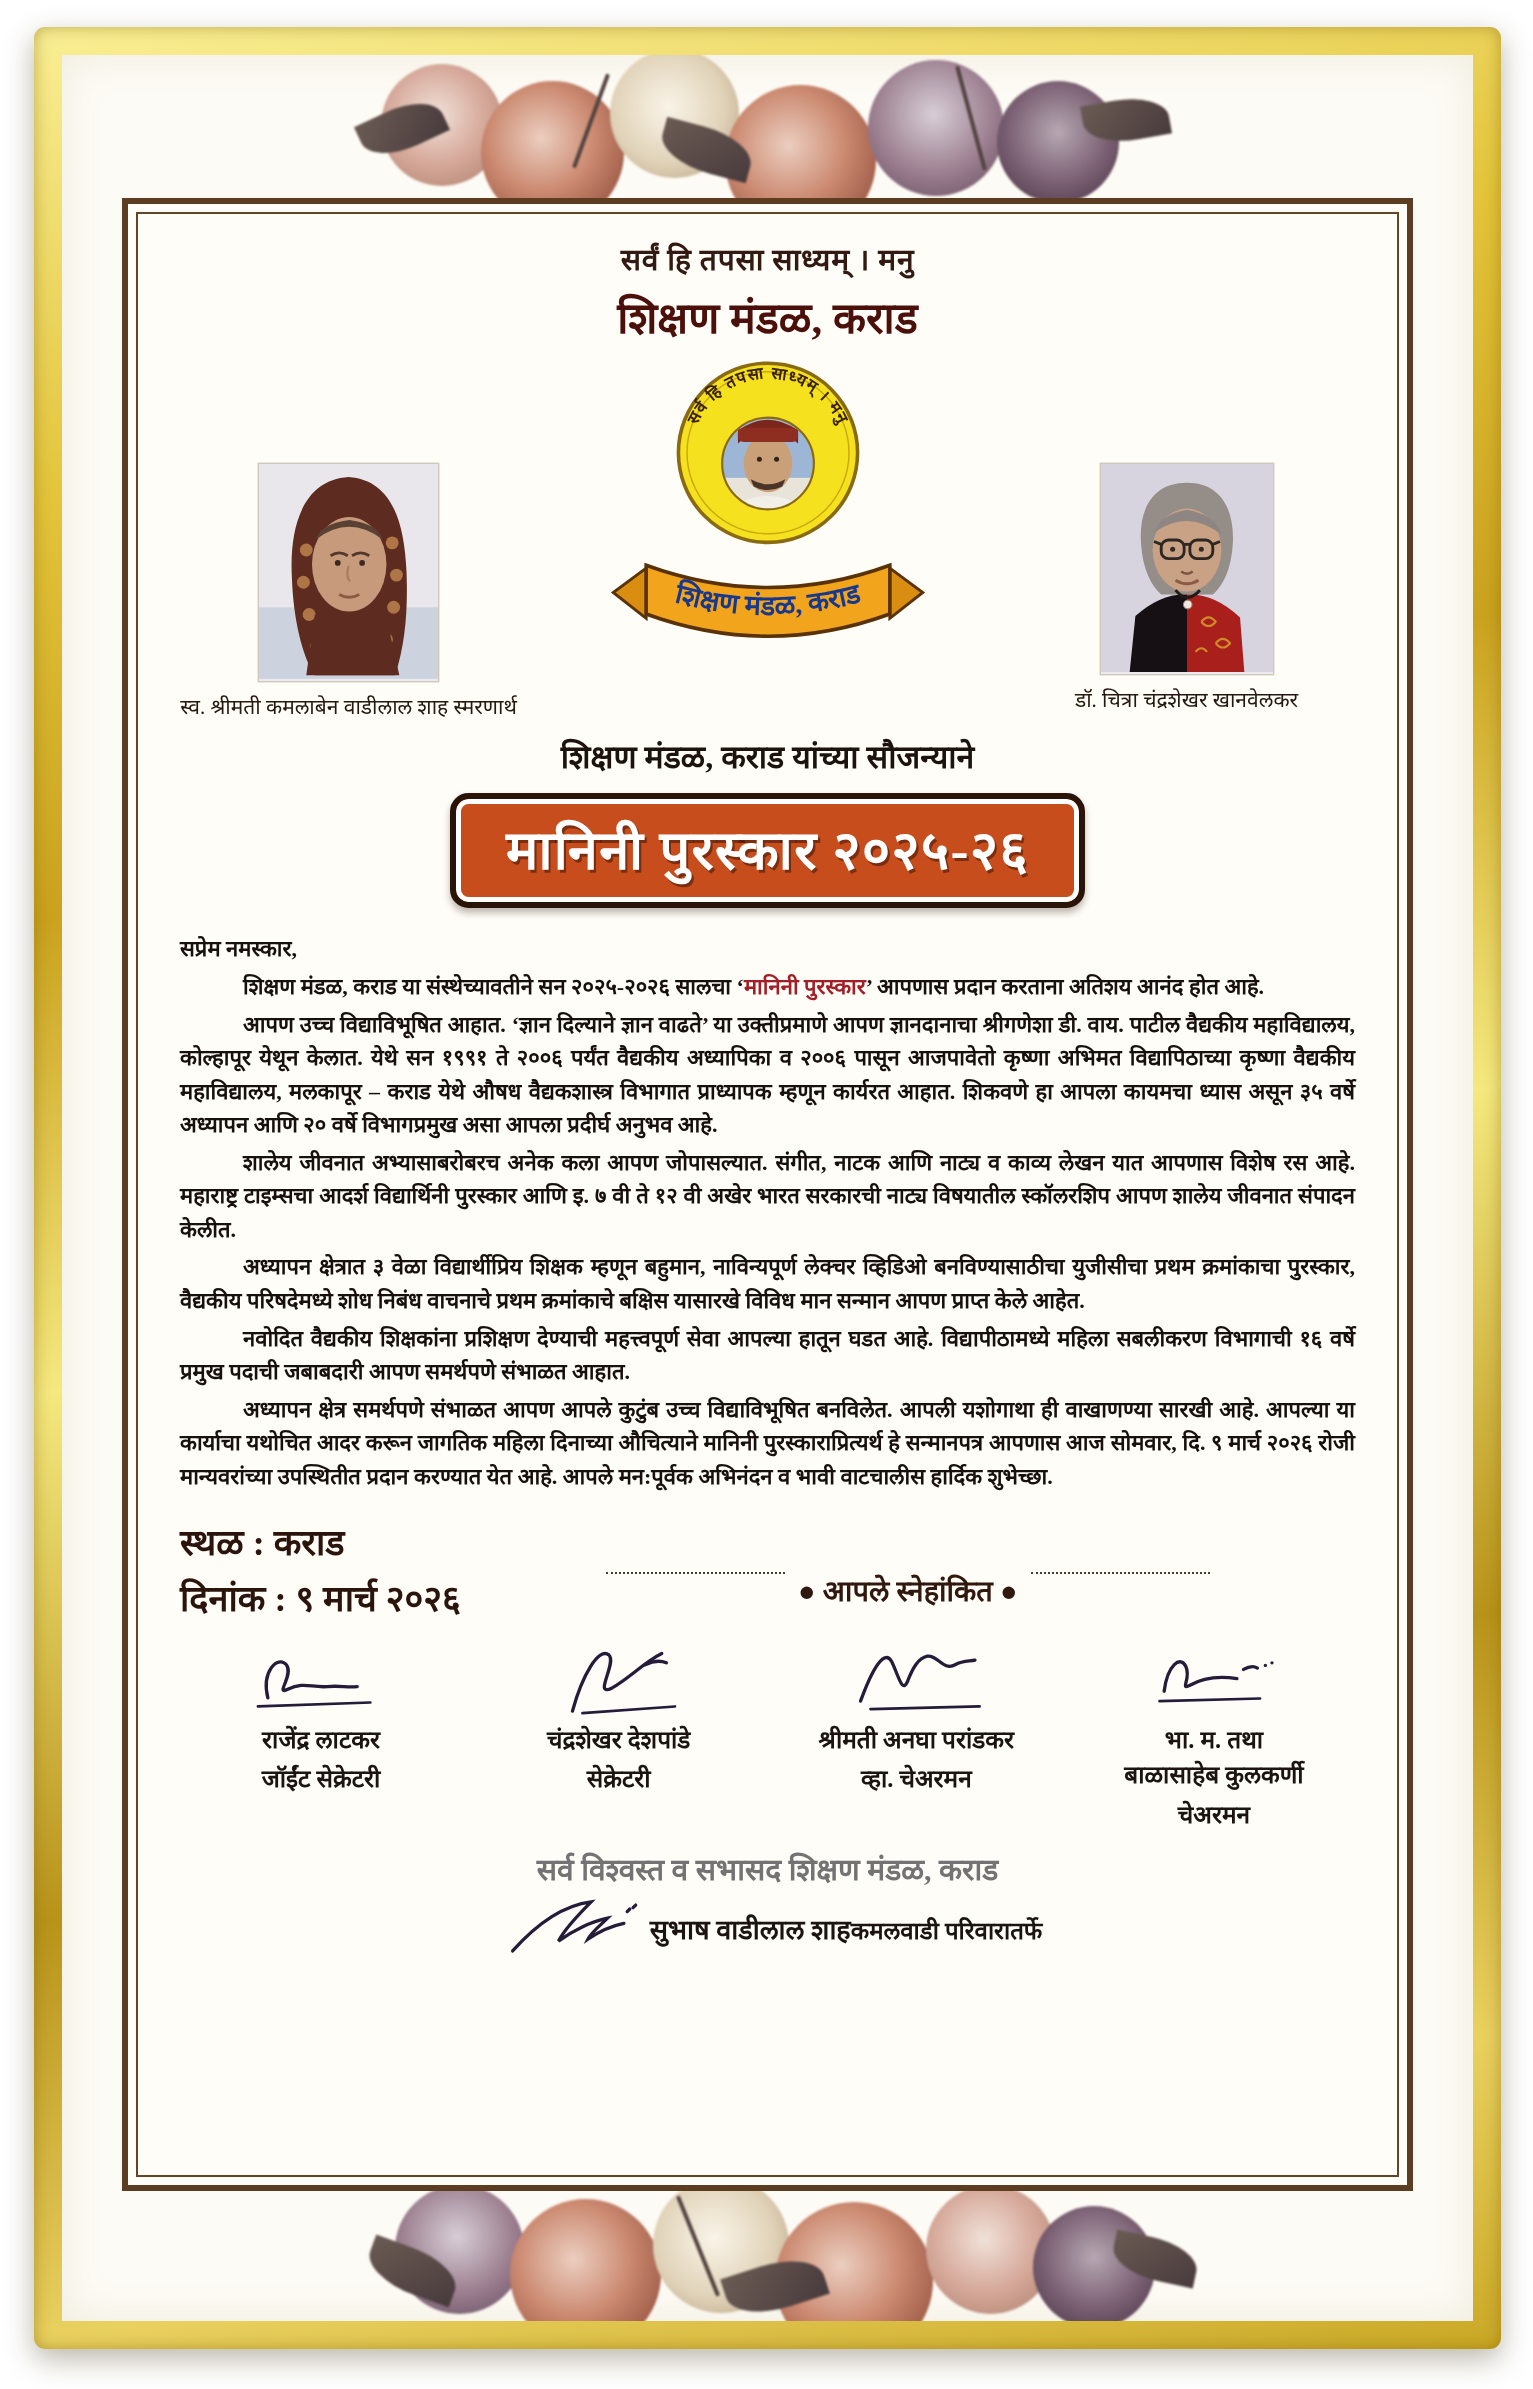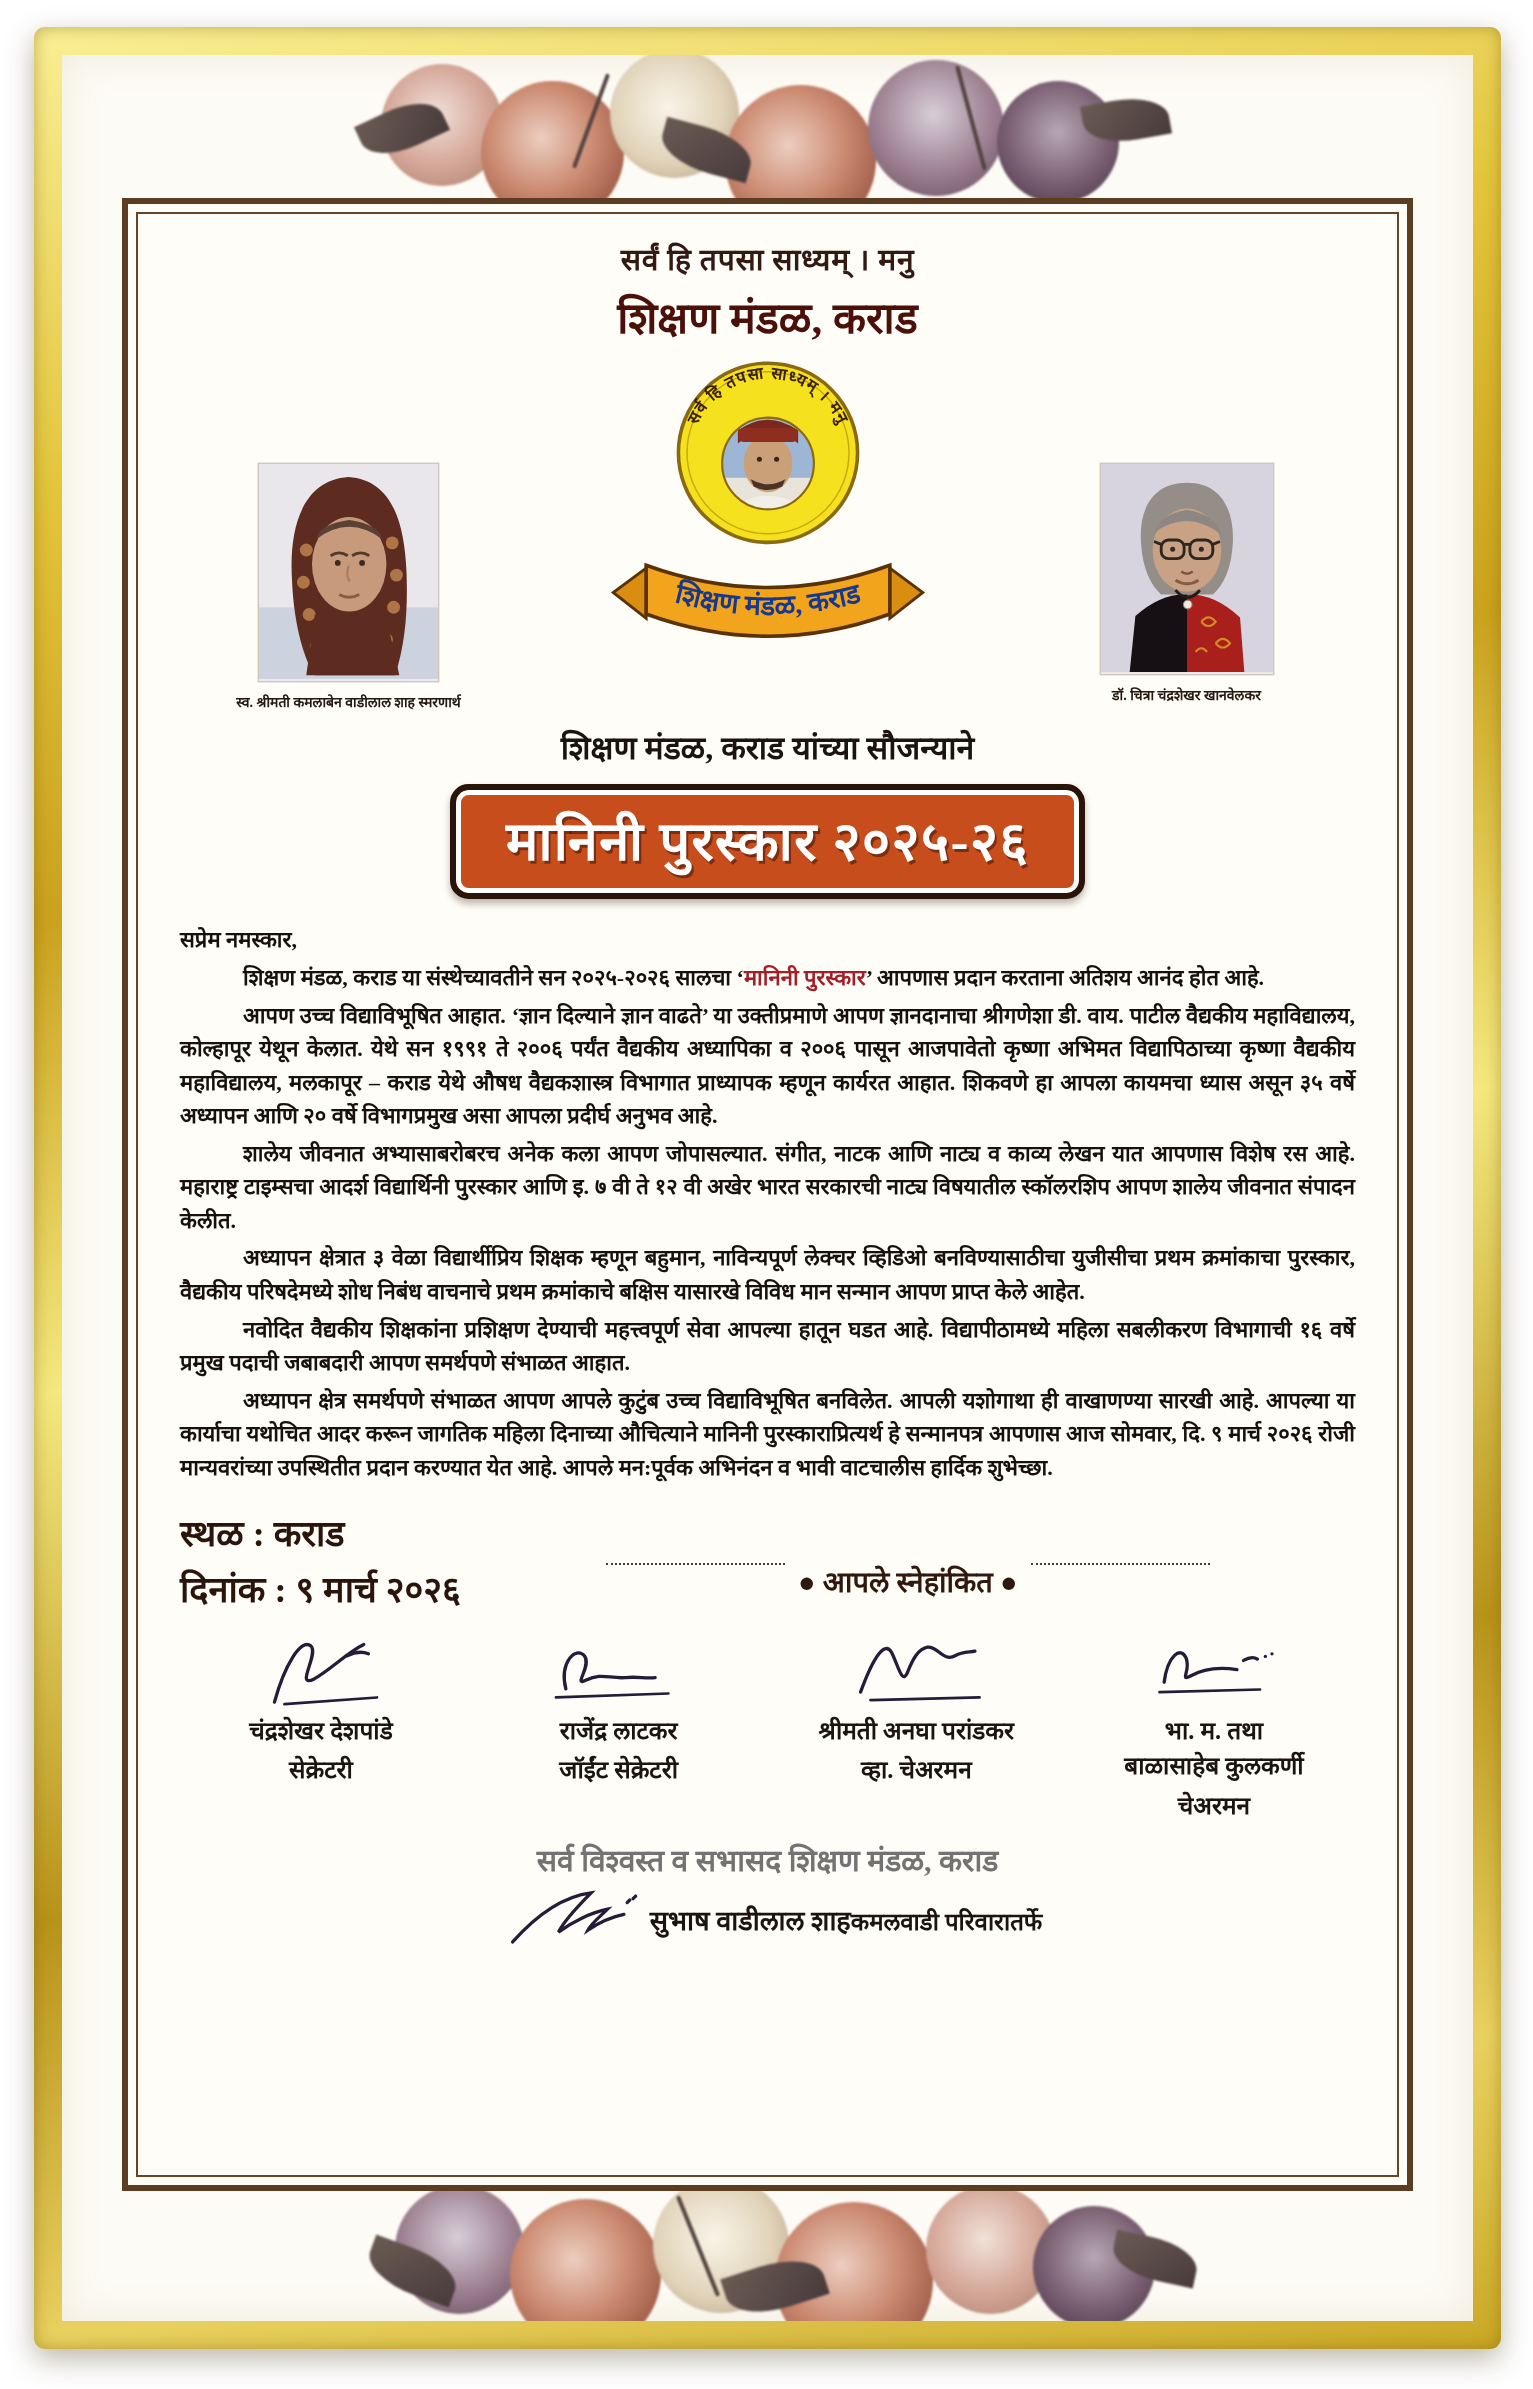--- a/index.html
+++ b/index.html
@@ -44,21 +44,21 @@
     padding:24.4px 42px 14.3px 42px;box-sizing:border-box;
     display:flex;flex-direction:column;align-items:center;
   }
   
   .motto{font-size:30px;font-weight:bold;color:#321a12;letter-spacing:0.7px;}
   .org-title{font-size:43px;font-weight:bold;color:#4c100a;margin-top:7.2px;}
   
   .id-row{width:100%;display:flex;justify-content:space-between;align-items:flex-start;margin-top:10px;}
   .side-col{display:flex;flex-direction:column;align-items:center;margin-top:108px;width:337px;}
   .photo-box{box-shadow:0 0 0 1.4px #cfc8bb;background:#eceaf0;}
-  .caption{font-size:14px;font-weight:bold;color:#241810;margin-top:11.5px;white-space:nowrap;}
+  .caption{font-size:21px;font-weight:normal;color:#241810;margin-top:11.5px;white-space:nowrap;}
   .logo-col{display:flex;flex-direction:column;align-items:center;width:373px;}
   
   .courtesy{font-size:32px;font-weight:bold;color:#1d130e;margin-top:14.3px;}
   .award-banner{
     margin-top:16px;background:#c74d1c;border:6.5px solid #2a140a;border-radius:18.6px;
     box-shadow:inset 0 0 0 5px #ffffff, 0 4.3px 7.2px rgba(40,20,5,.3);
     padding:11.5px 50px 17px 50px;
   }
   .award-banner span{
     font-size:54px;font-weight:bold;color:#ffffff;
@@ -251,34 +251,34 @@
           <div class="sneha">
             <div class="dotline"></div>
             <div class="sneha-label">● आपले स्नेहांकित ●</div>
             <div class="dotline"></div>
           </div>
         </div>
 
         <div class="sig-row">
           <div class="sig-col">
             <svg class="sig" viewBox="0 0 220 130">
+              <path d="M30,95 C20,55 45,30 58,45 C70,60 40,92 60,82 C85,70 95,80 120,78 C140,76 150,80 165,78"></path>
+              <line class="ul" x1="15" y1="108" x2="185" y2="102"></line>
+            </svg>
+            <div class="sig-name">राजेंद्र लाटकर</div>
+            <div class="sig-role">जॉईंट सेक्रेटरी</div>
+          </div>
+          <div class="sig-col">
+            <svg class="sig" viewBox="0 0 220 130">
               <path d="M40,115 C55,60 80,18 95,30 C108,42 70,95 100,80 C125,66 150,40 175,28"></path>
               <path d="M150,45 C160,40 172,38 182,42"></path>
               <line class="ul" x1="55" y1="118" x2="195" y2="108"></line>
             </svg>
             <div class="sig-name">चंद्रशेखर देशपांडे</div>
             <div class="sig-role">सेक्रेटरी</div>
-          </div>
-          <div class="sig-col">
-            <svg class="sig" viewBox="0 0 220 130">
-              <path d="M30,95 C20,55 45,30 58,45 C70,60 40,92 60,82 C85,70 95,80 120,78 C140,76 150,80 165,78"></path>
-              <line class="ul" x1="15" y1="108" x2="185" y2="102"></line>
-            </svg>
-            <div class="sig-name">राजेंद्र लाटकर</div>
-            <div class="sig-role">जॉईंट सेक्रेटरी</div>
           </div>
           <div class="sig-col">
             <svg class="sig" viewBox="0 0 220 130">
               <path d="M25,100 C45,45 62,22 72,40 C82,60 88,90 96,70 C104,50 112,35 126,32 C142,30 150,55 168,45 C180,38 190,40 198,38"></path>
               <line class="ul" x1="40" y1="112" x2="205" y2="108"></line>
             </svg>
             <div class="sig-name">श्रीमती अनघा परांडकर</div>
             <div class="sig-role">व्हा. चेअरमन</div>
           </div>
           <div class="sig-col">

